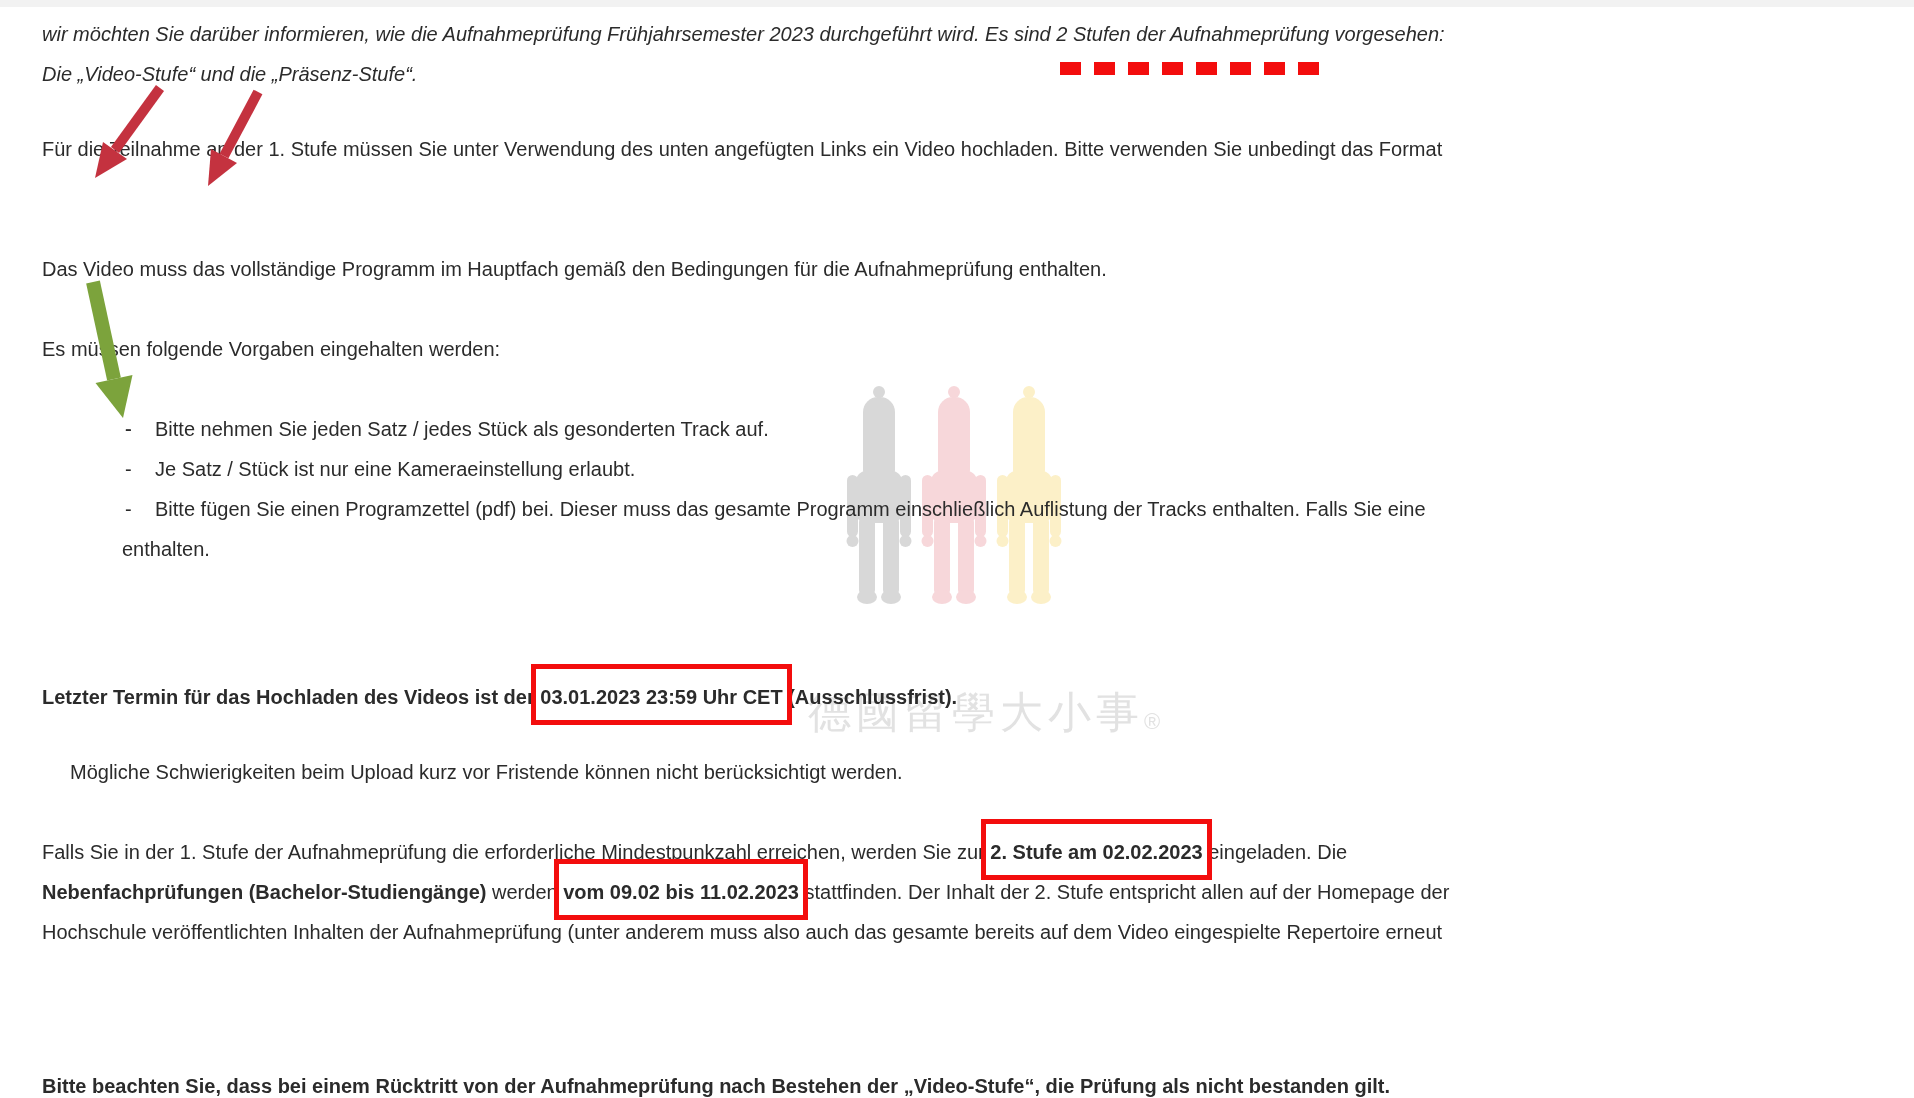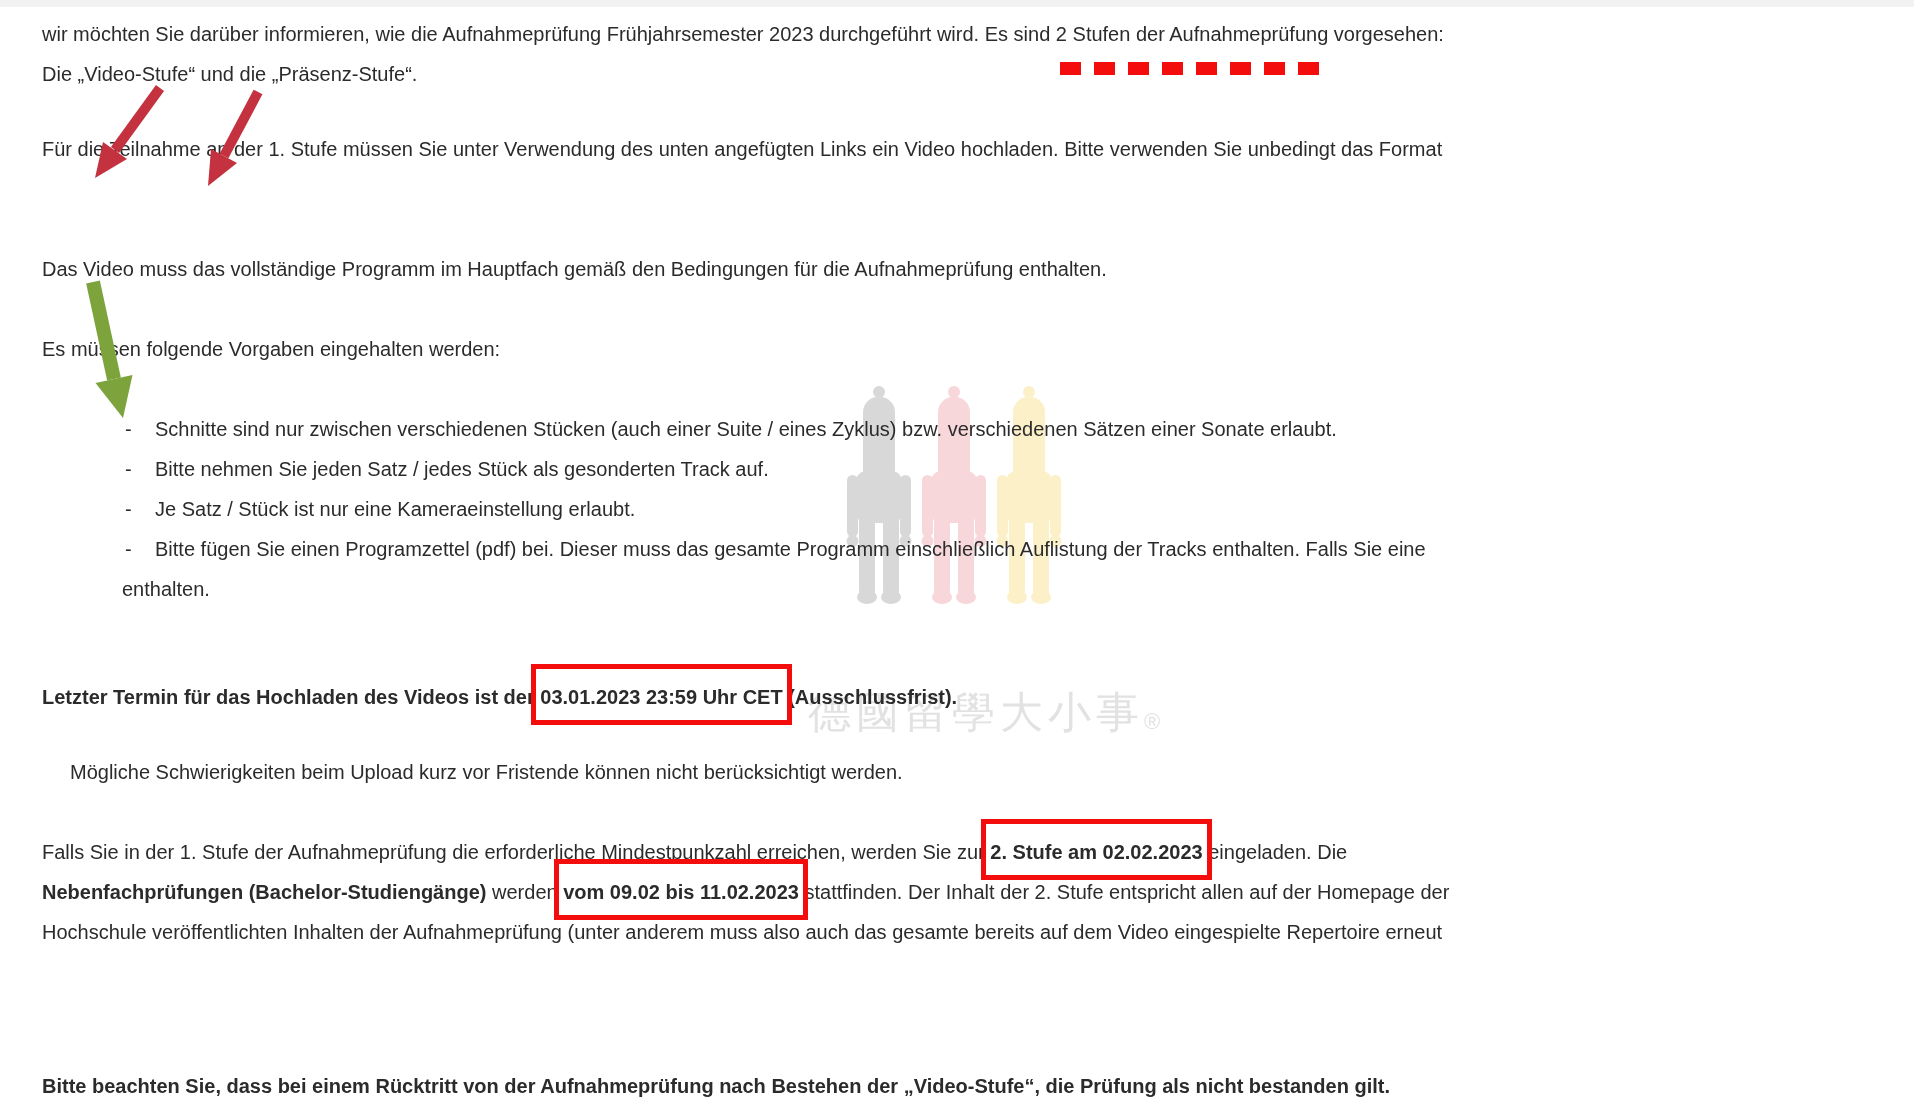--- a/index.html
+++ b/index.html
@@ -22,21 +22,21 @@
     font-size:20px;
     line-height:40px;
     color:var(--text-color);
     position:relative;
     overflow:hidden;
   }
   .top-strip{position:absolute;left:0;top:0;width:1914px;height:7px;background:#f2f2f2;}
   .doc-line{position:absolute;left:42px;white-space:nowrap;z-index:3;}
   .bold{font-weight:bold;}
   
-  #p1{top:14px;}
+  #p1{top:14px;font-style:italic;}
   #p2{top:129px;}
   #p3{top:249px;text-align:right;}
   #p4{top:329px;}
   #bullets{top:409px;}
   #deadline{top:677px;}
   #note{top:752px;margin-left:28px;}
   #stage2{top:832px;}
   #closing{top:1066px;}
   .bullet-line{position:relative;padding-left:113px;white-space:nowrap;}
   .bullet-line .dash{position:absolute;left:83px;}
@@ -114,21 +114,21 @@
 
 <div id="p2" class="doc-line">
   <div>Für die Teilnahme an der 1. Stufe müssen Sie unter Verwendung des unten angefügten Links ein Video hochladen. Bitte verwenden Sie unbedingt das Format</div>
 </div>
 
 <div id="p3" class="doc-line">Das Video muss das vollständige Programm im Hauptfach gemäß den Bedingungen für die Aufnahmeprüfung enthalten.</div>
 
 <div id="p4" class="doc-line">Es müssen folgende Vorgaben eingehalten werden:</div>
 
 <div id="bullets" class="doc-line">
-  <div class="bullet-line"><span class="dash">-</span><span>Schnitte sind nur zwischen verschiedenen Stücken (auch einer Suite / eines Zyklus) bzw. verschiedenen Sätzen einer Sonate erlaubt.</span></div>
+  <div class="bullet-line"><span class="dash">-</span></div>
   <div class="bullet-line"><span class="dash">-</span><span>Bitte nehmen Sie jeden Satz / jedes Stück als gesonderten Track auf.</span></div>
   <div class="bullet-line"><span class="dash">-</span><span>Je Satz / Stück ist nur eine Kameraeinstellung erlaubt.</span></div>
   <div class="bullet-line"><span class="dash">-</span><span>Bitte fügen Sie einen Programzettel (pdf) bei. Dieser muss das gesamte Programm einschließlich Auflistung der Tracks enthalten. Falls Sie eine</span></div>
   <div class="cont-line">enthalten.</div>
 </div>
 
 <div id="deadline" class="doc-line bold"><span>Letzter Termin für das Hochladen des Videos ist der </span><span class="red-box">03.01.2023 23:59 Uhr CET</span><span> (Ausschlussfrist).</span></div>
 
 <div id="note" class="doc-line">Mögliche Schwierigkeiten beim Upload kurz vor Fristende können nicht berücksichtigt werden.</div>
 

